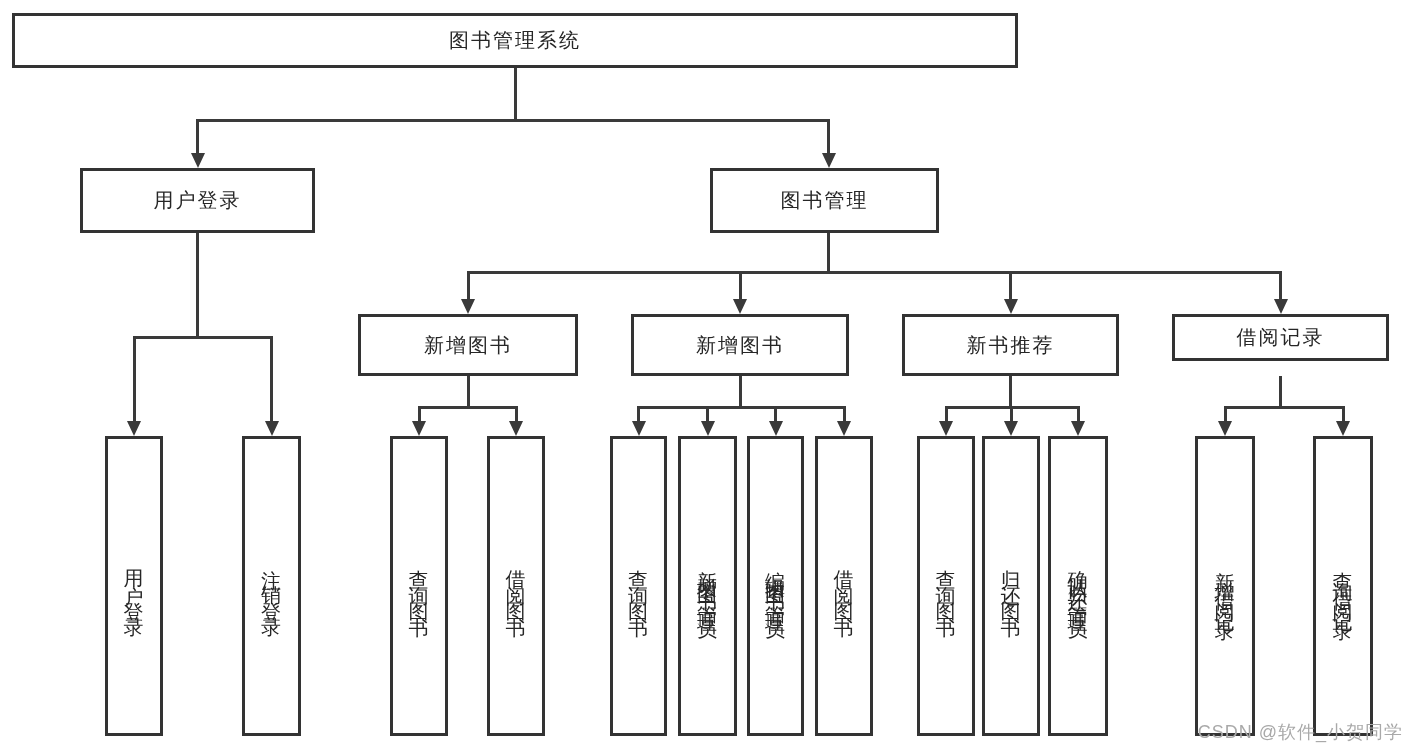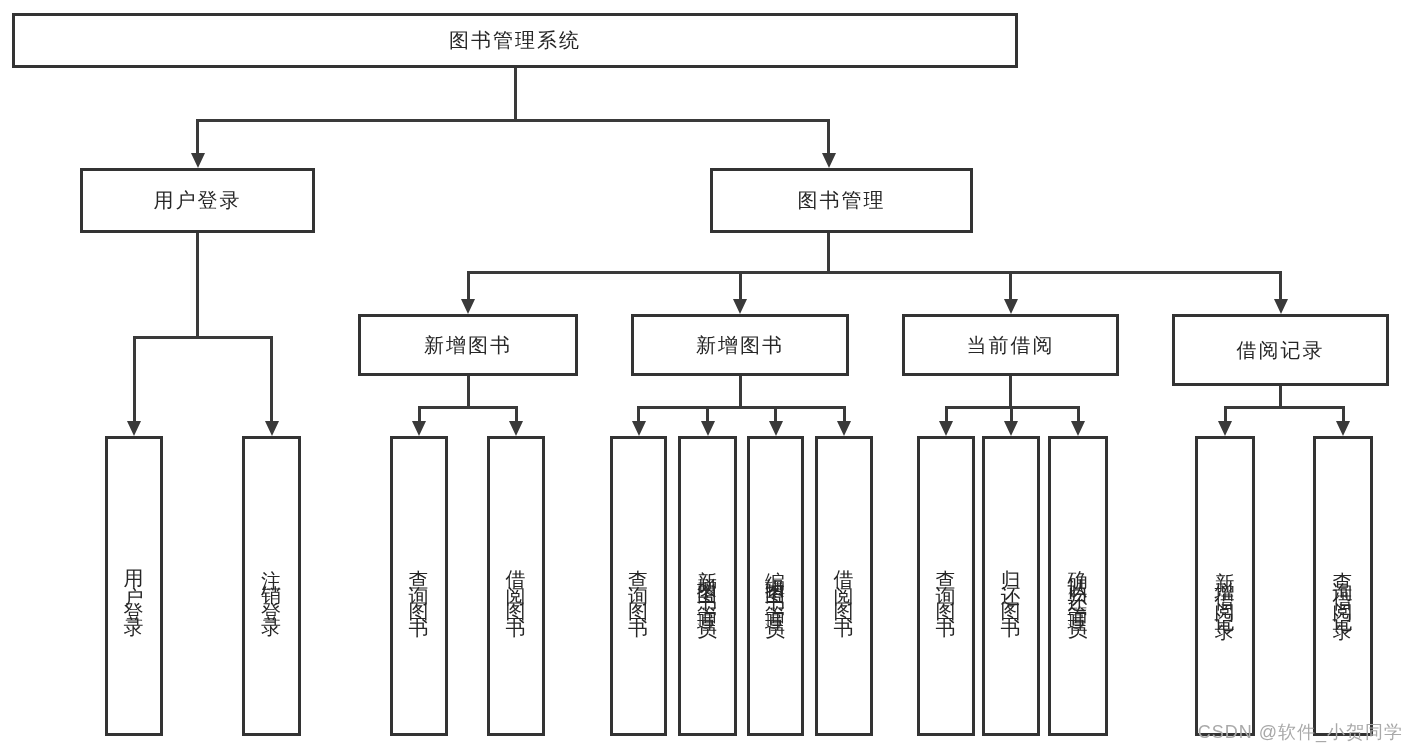--- a/index.html
+++ b/index.html
@@ -31,33 +31,33 @@
 <body>
 
 <div class="canvas" style="background: rgb(255, 255, 255);">
   <div id="diagram">
       <div class="node" style="left: 12px; top: 13px; width: 1006px; height: 55px; background: rgb(255, 255, 255); border-color: rgb(51, 51, 51); color: rgb(38, 38, 38);">
         <span class="lbl-h">图书管理系统</span>
       </div>
       <div class="node" style="left: 80px; top: 168px; width: 235px; height: 65px; background: rgb(255, 255, 255); border-color: rgb(51, 51, 51); color: rgb(38, 38, 38);">
         <span class="lbl-h">用户登录</span>
       </div>
-      <div class="node" style="left: 710px; top: 168px; width: 263px; height: 65px; background: rgb(255, 255, 255); border-color: rgb(51, 51, 51); color: rgb(38, 38, 38); text-align: center;">
+      <div class="node" style="left: 710px; top: 168px; width: 229px; height: 65px; background: rgb(255, 255, 255); border-color: rgb(51, 51, 51); color: rgb(38, 38, 38); text-align: center;">
         <span class="lbl-h">图书管理</span>
       </div>
       <div class="node" style="left: 358px; top: 314px; width: 220px; height: 62px; background: rgb(255, 255, 255); border-color: rgb(51, 51, 51); color: rgb(38, 38, 38);">
         <span class="lbl-h">新增图书</span>
       </div>
       <div class="node" style="left: 631px; top: 314px; width: 218px; height: 62px; background: rgb(255, 255, 255); border-color: rgb(51, 51, 51); color: rgb(38, 38, 38);">
         <span class="lbl-h">新增图书</span>
       </div>
       <div class="node" style="left: 902px; top: 314px; width: 217px; height: 62px; background: rgb(255, 255, 255); border-color: rgb(51, 51, 51); color: rgb(38, 38, 38);">
-        <span class="lbl-h">当前借阅</span>
+        <span class="lbl-h">新书推荐</span>
       </div>
-      <div class="node" style="left: 1172px; top: 314px; width: 217px; height: 72px; background: rgb(255, 255, 255); border-color: rgb(51, 51, 51); color: rgb(38, 38, 38);">
+      <div class="node" style="left: 1172px; top: 314px; width: 217px; height: 47px; background: rgb(255, 255, 255); border-color: rgb(51, 51, 51); color: rgb(38, 38, 38);">
         <span class="lbl-h">借阅记录</span>
       </div>
       <div class="node" style="left: 105px; top: 436px; width: 58px; height: 300px; background: rgb(255, 255, 255); border-color: rgb(51, 51, 51); color: rgb(38, 38, 38);">
         <span class="lbl-v">用户登录</span>
       </div>
       <div class="node" style="left: 242px; top: 436px; width: 59px; height: 300px; background: rgb(255, 255, 255); border-color: rgb(51, 51, 51); color: rgb(38, 38, 38);">
         <span class="lbl-v">注销登录</span>
       </div>
       <div class="node" style="left: 390px; top: 436px; width: 58px; height: 300px; background: rgb(255, 255, 255); border-color: rgb(51, 51, 51); color: rgb(38, 38, 38);">
         <span class="lbl-v">查询图书</span>

